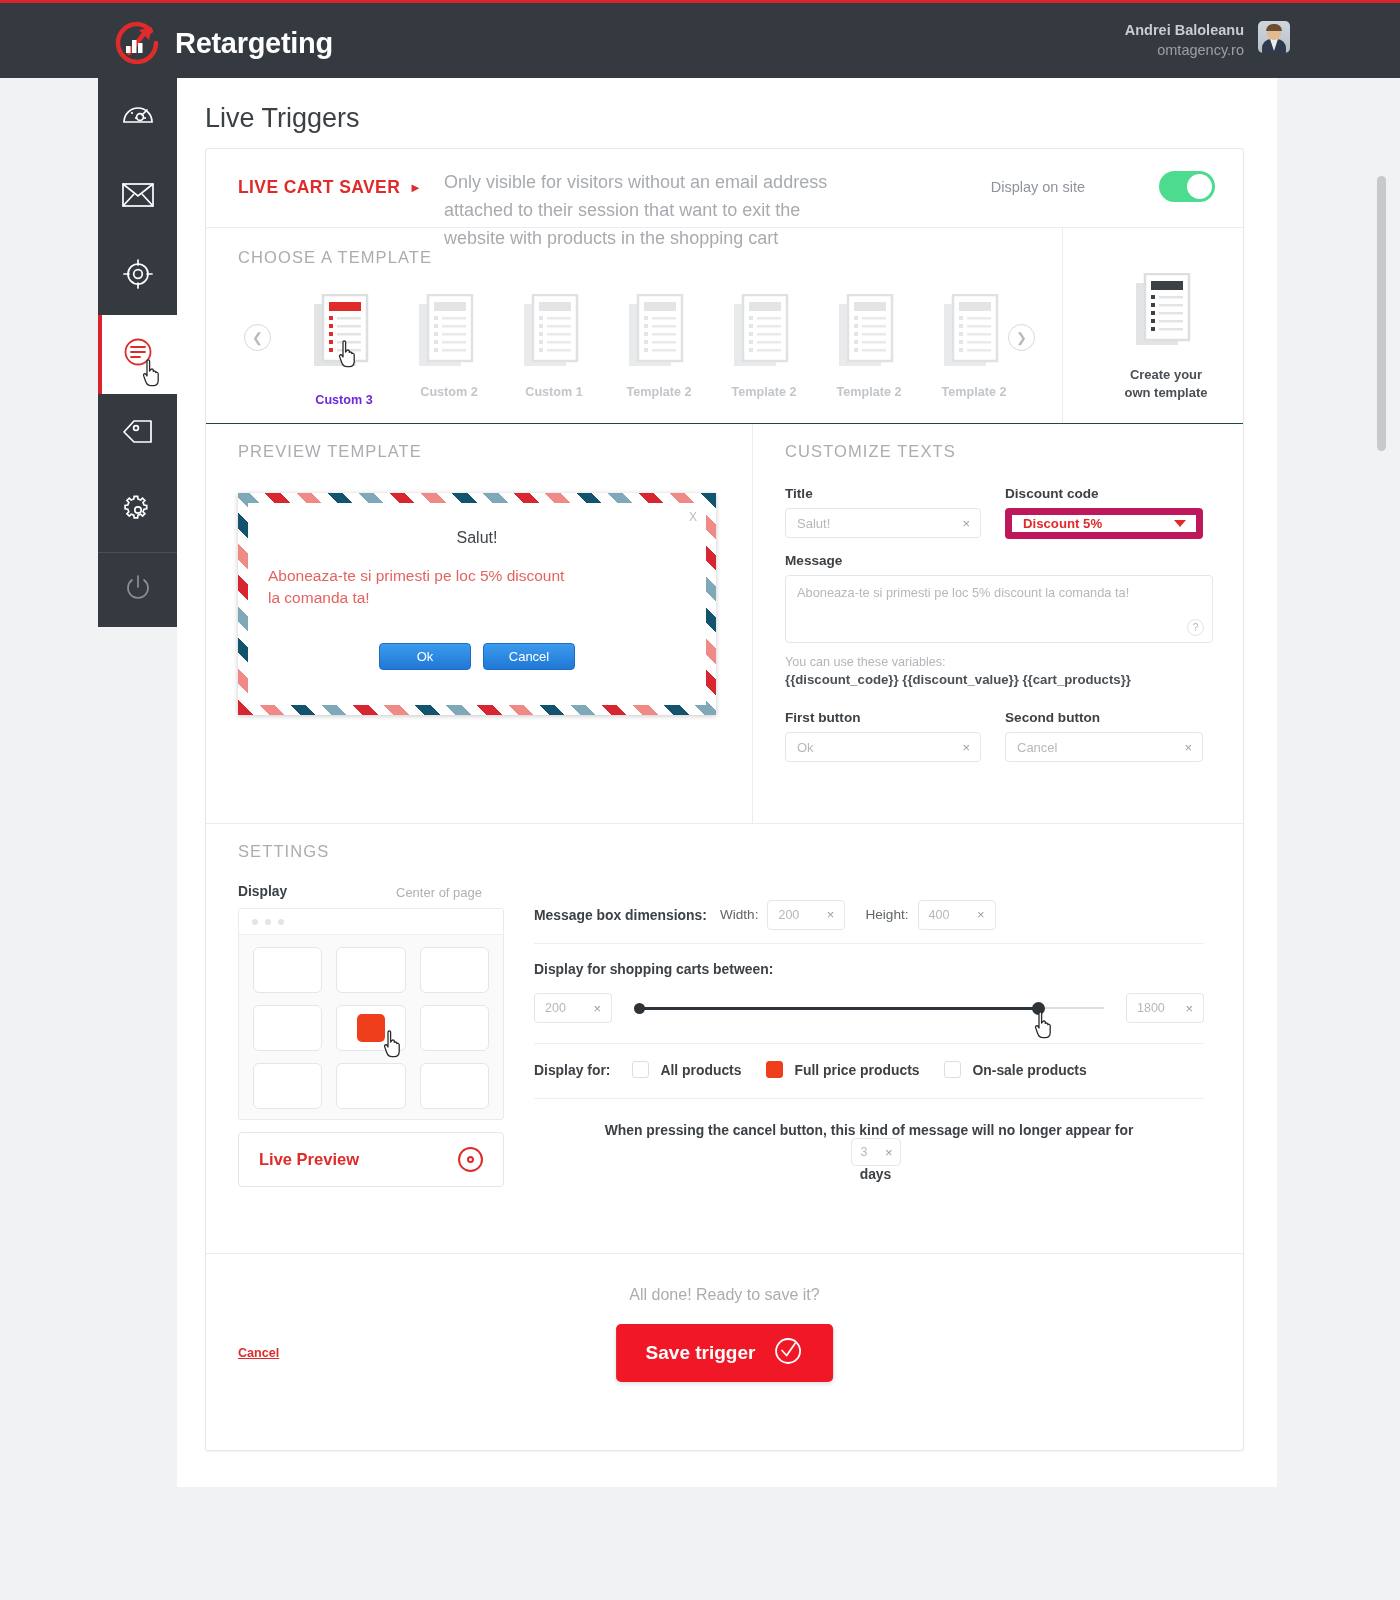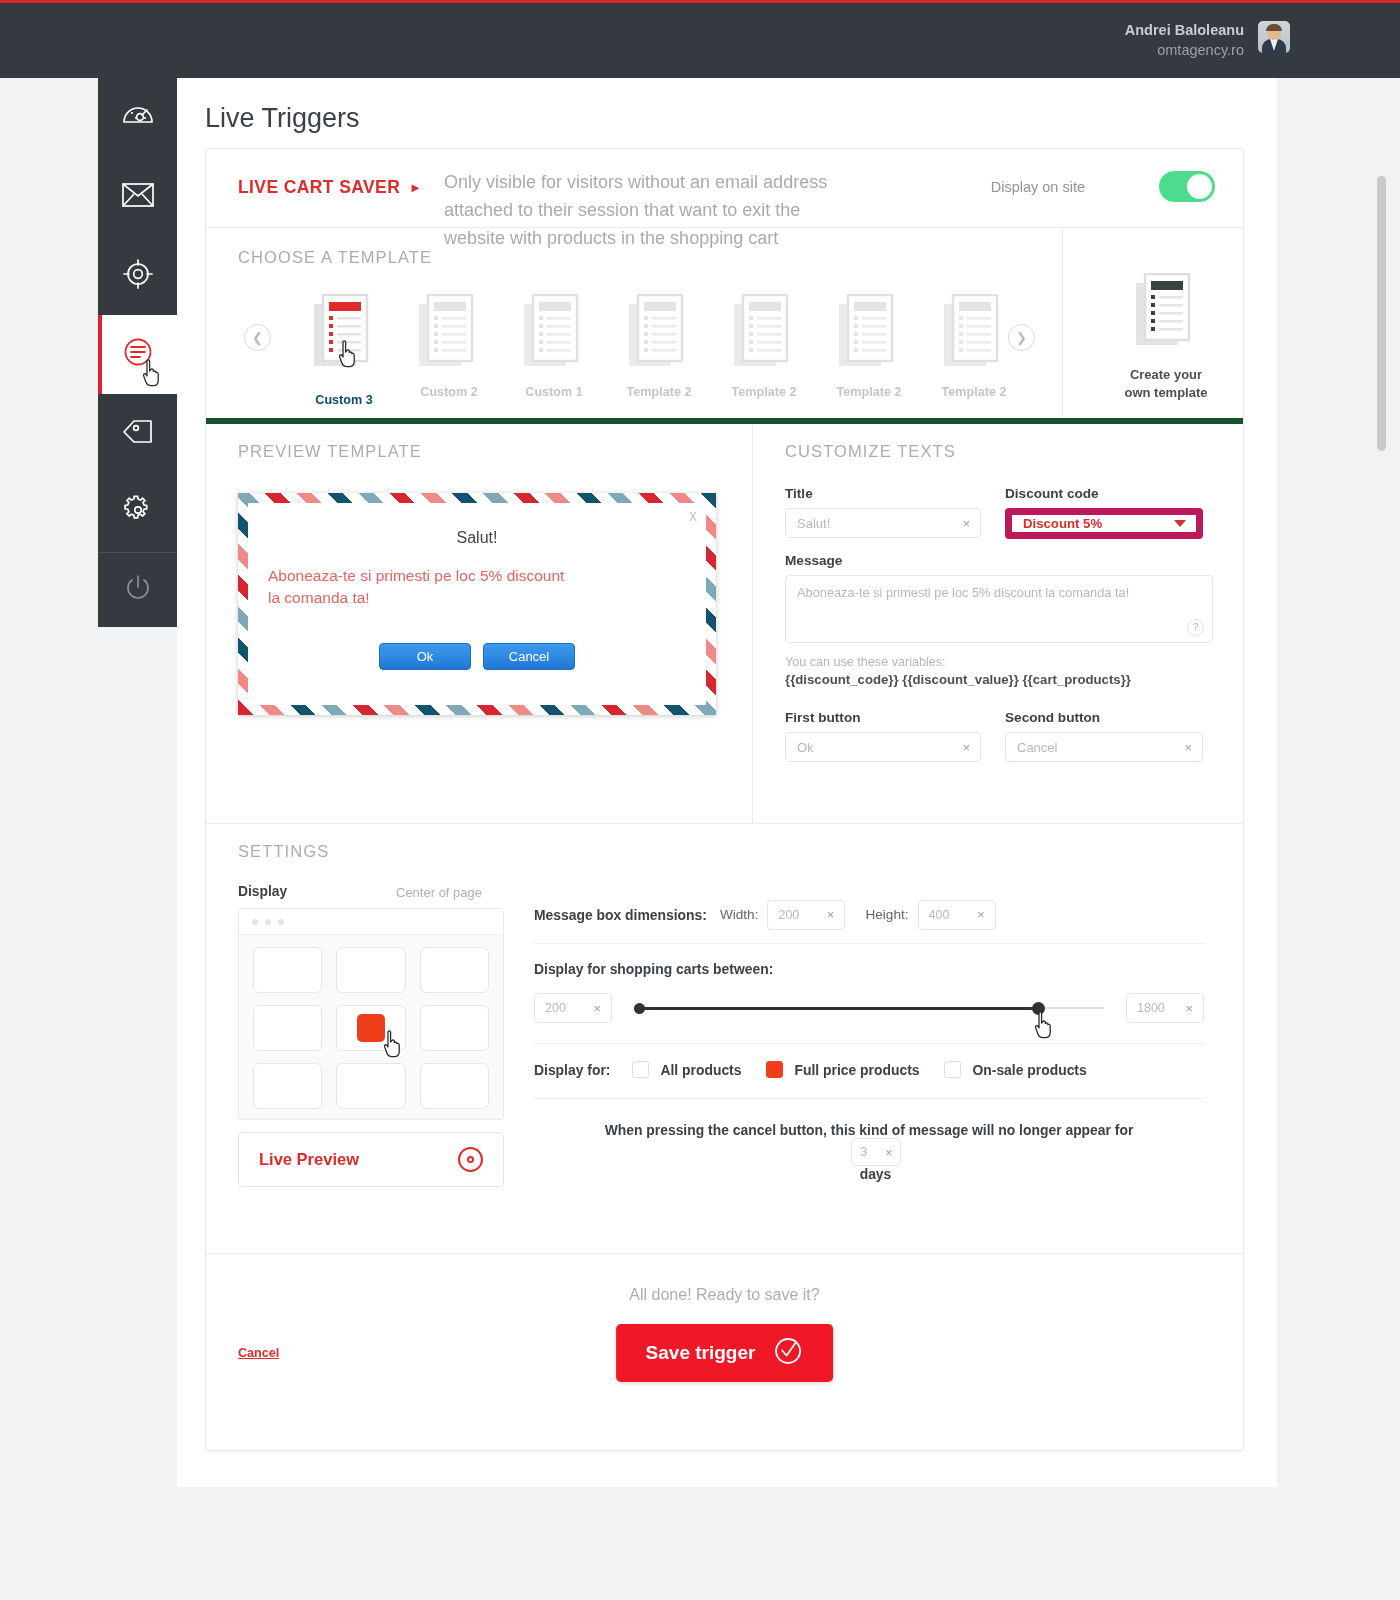--- a/index.html
+++ b/index.html
@@ -69,38 +69,38 @@
   .trig-arrow { position: absolute; left: 203px; top: 31px; color: #e02b2b; font-size: 13px; }
   .trig-desc { position: absolute; left: 238px; top: 20px; color: #a7abb0; font-size: 18px; line-height: 1.55; width: 420px; }
   .display-label { position: absolute; right: 158px; top: 30px; color: #8d9399; font-size: 14.5px; }
   .toggle {
     position: absolute; right: 28px; top: 22px; width: 56px; height: 31px;
     border-radius: 16px; background: #4ddb8f; cursor: pointer;
   }
   .toggle .knob { position: absolute; right: 3px; top: 3px; width: 25px; height: 25px; border-radius: 50%; background: #fff; }
 
   
-  .choose { position: relative; height: 196px; border-bottom: 6px solid #14532d; }
+  .choose { position: relative; height: 196px; border-bottom: 1px solid #14532d; }
   .sect-title { color: #a9adb2; font-size: 16.5px; letter-spacing: 1.1px; font-weight: normal; }
   .choose .sect-title { position: absolute; left: 32px; top: 20px; }
   .choose-divider { position: absolute; left: 856px; top: 0; width: 1px; height: 100%; background: #ececee; }
   .tpl-row { position: absolute; left: 32px; top: 58px; width: 820px; height: 120px; }
   .arrow-btn {
     position: absolute; top: 38px; width: 27px; height: 27px; border-radius: 50%;
     border: 1px solid #d5d8db; color: #b6babe; font-size: 13px;
     display: flex; align-items: center; justify-content: center; cursor: pointer; background: #fff;
   }
   .arrow-left { left: 6px; }
   .arrow-right { left: 770px; }
   .tpl {
     position: absolute; top: 8px; width: 96px; text-align: center; cursor: pointer;
   }
   .tpl .doc { margin: 0 auto; }
   .tpl .cap { margin-top: 9px; font-size: 12.6px; color: #c2c6ca; font-weight: bold; }
-  .tpl.selected .cap { color: #0c4a6e; margin-top: 17px; }
+  .tpl.selected .cap { color: #6d28d9; margin-top: 17px; }
   .create-own {
     position: absolute; left: 880px; top: 45px; width: 160px; text-align: center; cursor: pointer;
   }
   .create-own .cap { margin-top: 11px; font-size: 13px; color: #4b5055; font-weight: bold; line-height: 1.4; }
 
   
   .mid { position: relative; height: 400px; border-bottom: 1px solid #ececee; }
   .mid-divider { position: absolute; left: 546px; top: 0; width: 1px; height: 100%; background: #ececee; }
   .mid .preview-title { position: absolute; left: 32px; top: 18px; }
   .mid .customize-title { position: absolute; left: 579px; top: 18px; }
@@ -212,20 +212,34 @@
   .save-btn .lbl { color: #fff; font-size: 19px; font-weight: bold; }
 
   
   .scroll-track { position: absolute; right: 6px; top: 80px; width: 16px; height: 600px; }
   .scroll-thumb { position: absolute; right: 8px; top: 96px; width: 9px; height: 275px; border-radius: 5px; background: #c7c9cb; }
 </style>
 </head>
 <body>
 
 <div class="topbar">
+  <div class="brand">
+    <span class="brand-logo">
+      <svg width="48" height="48" viewBox="0 0 48 48">
+        <path d="M24 5 A19 19 0 1 0 43 24" fill="none" stroke="#e02b2b" stroke-width="4.5" stroke-linecap="round"></path>
+        <path d="M24 5 A19 19 0 0 1 38 12" fill="none" stroke="#e02b2b" stroke-width="4.5" stroke-linecap="round"></path>
+        <path d="M16 34 L30 16" stroke="#e02b2b" stroke-width="4.5" stroke-linecap="round" fill="none"></path>
+        <path d="M26 11 L39 8 L36 21 Z" fill="#e02b2b"></path>
+        <rect x="13" y="27" width="4.5" height="7" fill="#fff"></rect>
+        <rect x="19" y="21" width="4.5" height="13" fill="#fff"></rect>
+        <rect x="25" y="24" width="4.5" height="10" fill="#fff"></rect>
+      </svg>
+    </span>
+    <span class="brand-name">Retargeting</span>
+  </div>
   <div class="user">
     <span class="user-text">
       <div class="user-name">Andrei Baloleanu</div>
       <div class="user-site">omtagency.ro</div>
     </span>
     <span class="avatar">
       <i class="body"></i>
         <i class="shirt"></i>
         <i class="face"></i>
         <i class="hair"></i>

